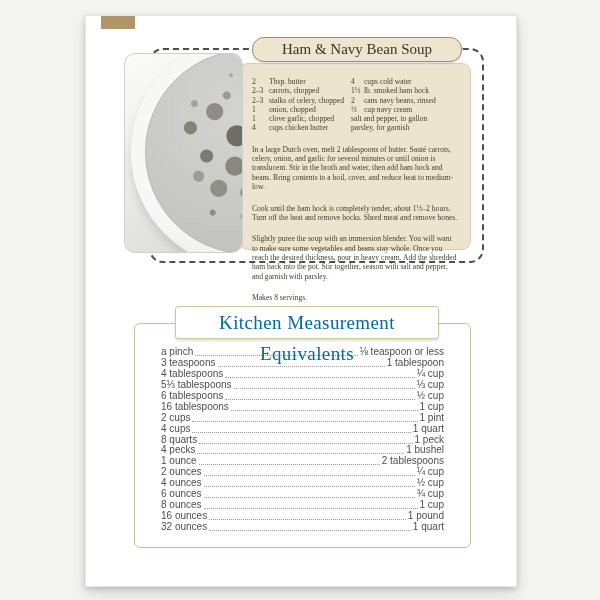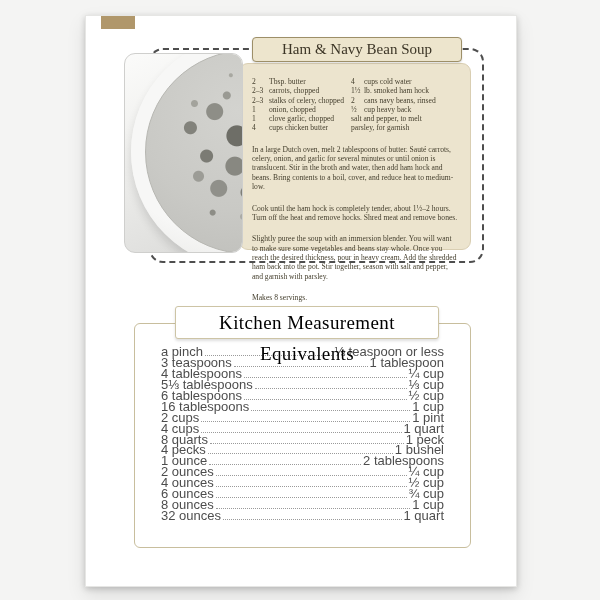--- a/index.html
+++ b/index.html
@@ -5,21 +5,21 @@
   html,body{margin:0;padding:0;width:600px;height:600px;background:#f4f4f3;overflow:hidden;
             font-family:"Liberation Serif", serif;}
   .page{position:absolute;left:85px;top:15px;width:430px;height:570px;background:#ffffff;
         border:1px solid #e6e6e4;box-shadow:0 2px 6px rgba(0,0,0,.18),0 8px 18px rgba(0,0,0,.10);}
   .tab{position:absolute;left:15px;top:0;width:34px;height:13px;background:#b0976b;}
 
   
   .dashed-frame{position:absolute;left:63px;top:32px;width:331px;height:211px;
                 border:2px dashed #4e4e4e;border-radius:14px;}
   .recipe-title-box{position:absolute;left:166px;top:21px;width:208px;height:23px;
-                    background:#ede5cd;border:1px solid #9d8f68;border-radius:4px;
+                    background:#ede5cd;border:1px solid #9d8f68;border-radius:12px;
                     box-shadow:0 1px 2px rgba(0,0,0,.15);
                     text-align:center;line-height:23px;font-size:15px;color:#3c3526;z-index:3;}
   .recipe-panel{position:absolute;left:153px;top:47px;width:232px;height:187px;
                 background:#ece4ce;border:1px solid #d9ceb2;border-radius:9px;z-index:2;
                 box-sizing:border-box;padding:13px 11px 8px 12px;color:#46402f;}
   .ingredients{display:flex;font-size:7.6px;line-height:9.3px;}
   .ing-col-left{width:99px;flex:0 0 99px;}
   .ing-col-right{flex:1;}
   .ing-row{display:flex;}
   .ing-row .qty{flex:0 0 17px;}
@@ -57,23 +57,23 @@
           radial-gradient(circle 2px at 42% 12%, #a8a8a1 0 1.5px, transparent 2.5px),
           radial-gradient(circle 2px at 55% 15%, #9e9e97 0 1.5px, transparent 2.5px),
           radial-gradient(circle at 45% 30%, #d3d3cf 0%, #c9c9c5 55%, #bcbcb8 100%);}
 
   
   .eq-box{position:absolute;left:48px;top:307px;width:335px;height:223px;
           border:1px solid #c8be9d;border-radius:6px;background:#ffffff;}
   .eq-title-box{position:absolute;left:89px;top:290px;width:262px;height:31px;background:#ffffff;
                 border:1px solid #cdc4a5;border-radius:3px;box-shadow:0 2px 3px rgba(0,0,0,.13);
                 text-align:center;line-height:31px;font-size:19px;letter-spacing:.4px;
-                color:#000000;z-index:2;}
+                color:#0369a1;z-index:2;}
   .eq-table{position:absolute;left:75px;top:331px;width:283px;
-            font-family:"Liberation Sans", sans-serif;font-size:13px;color:#4d4d4d;text-align:right;}
+            font-family:"Liberation Sans", sans-serif;font-size:10px;color:#4d4d4d;text-align:right;}
   .eq-row{display:flex;height:10.95px;line-height:10.95px;}
   .eq-row .leader{flex:1;border-bottom:1px dotted #9a9a9a;height:8px;margin:0 2px;}
 </style>
 </head>
 <body>
 
 <div class="page">
   <div class="tab"></div>
 
   <div class="dashed-frame"></div>
@@ -121,24 +121,24 @@
           <div class="ing-row">
             <span class="qty">1½</span>
             <span class="item">lb. smoked ham hock</span>
           </div>
           <div class="ing-row">
             <span class="qty">2</span>
             <span class="item">cans navy beans, rinsed</span>
           </div>
           <div class="ing-row">
             <span class="qty">½</span>
-            <span class="item">cup heavy back</span>
-          </div>
-          <div class="ing-row">
-            <span class="item">salt and pepper, to melt</span>
+            <span class="item">cup navy cream</span>
+          </div>
+          <div class="ing-row">
+            <span class="item">salt and pepper, to gallon</span>
           </div>
           <div class="ing-row">
             <span class="item">parsley, for garnish</span>
           </div>
         </div>
     </div>
     <div class="instructions">
       <p>In a large Dutch oven, melt 2 tablespoons of butter. Sauté carrots, celery, onion, and garlic for several minutes or until onion is translucent. Stir in the broth and water, then add ham hock and beans. Bring contents to a boil, cover, and reduce heat to medium-low.</p>
       <p>Cook until the ham hock is completely tender, about 1½–2 hours. Turn off the heat and remove hocks. Shred meat and remove bones.</p>
       <p>Slightly puree the soup with an immersion blender. You will want to make sure some vegetables and beans stay whole. Once you reach the desired thickness, pour in heavy cream. Add the shredded ham back into the pot. Stir together, season with salt and pepper, and garnish with parsley.</p>
@@ -218,18 +218,23 @@
         <span>6 ounces</span>
         <span class="leader"></span>
         <span>¾ cup</span>
       </div>
       <div class="eq-row">
         <span>8 ounces</span>
         <span class="leader"></span>
         <span>1 cup</span>
       </div>
       <div class="eq-row">
+        <span>16 ounces</span>
+        <span class="leader"></span>
+        <span>1 pound</span>
+      </div>
+      <div class="eq-row">
         <span>32 ounces</span>
         <span class="leader"></span>
         <span>1 quart</span>
       </div>
     </div>
 </div>
 
 </body></html>

